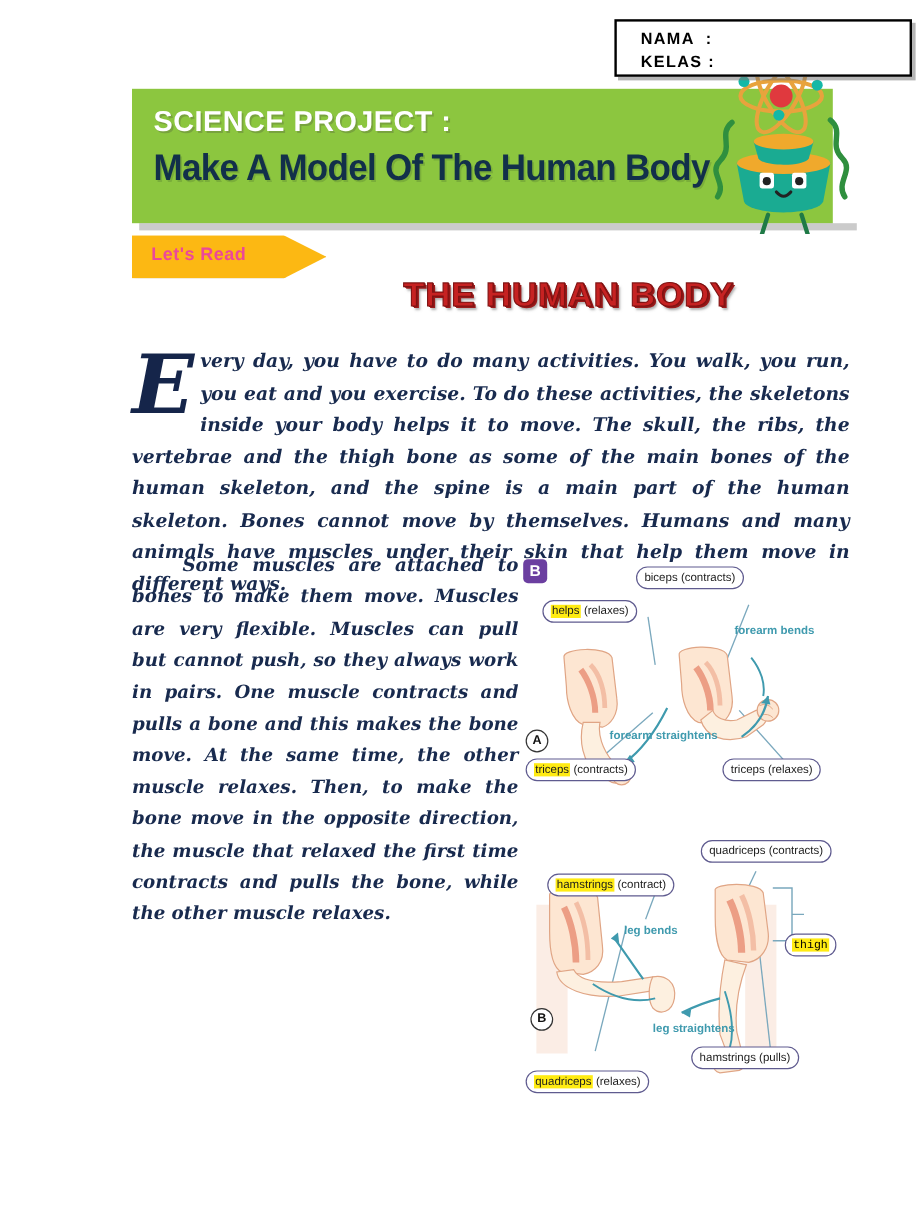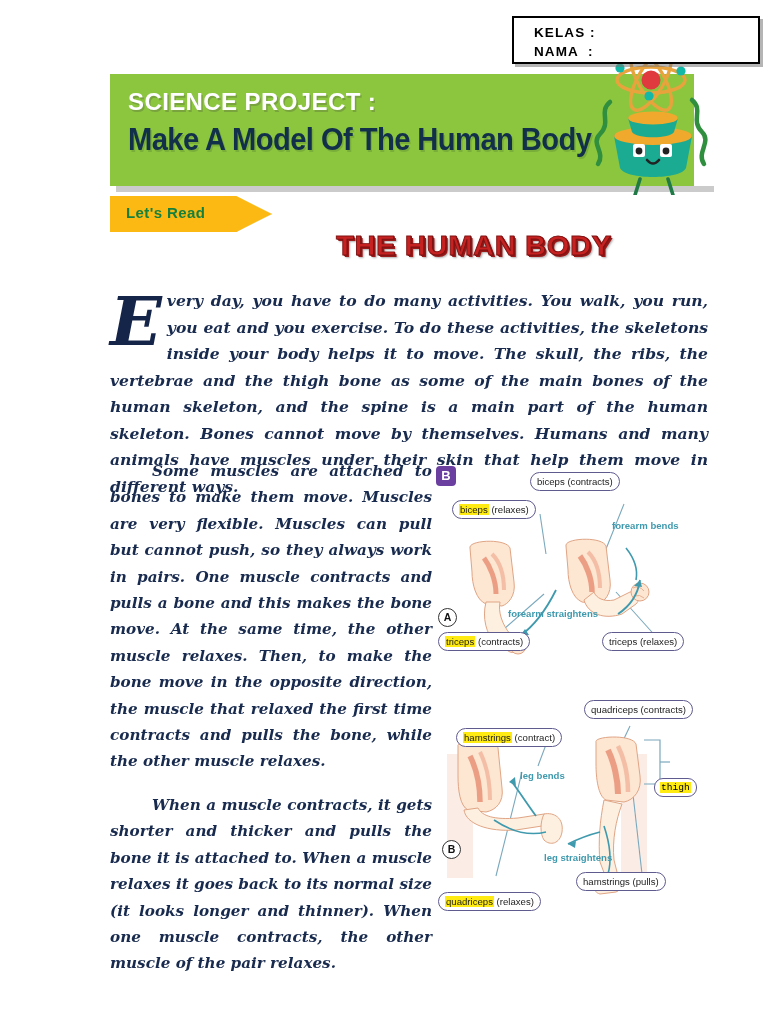--- a/index.html
+++ b/index.html
@@ -99,21 +99,21 @@
     inset: 0;
     background: #fcb813;
     clip-path: polygon(0 0, 78% 0, 100% 50%, 78% 100%, 0 100%);
     box-shadow: 2px 3px 3px rgba(120,120,120,0.4);
   }
   .lets-read-label {
     position: absolute;
     left: 16px; top: 8px;
     font-size: 15px;
     font-weight: bold;
-    color: #15803d;
+    color: #ec4899;
     letter-spacing: 0.4px;
   }
 
   
   .wordart {
     position: absolute;
     left: 336px;
     top: 230px;
     font-size: 28px;
     font-weight: bold;
@@ -236,22 +236,22 @@
     border-radius: 9px;
     font-size: 9.6px;
     padding: 3px 5px;
     font-family: Liberation Mono, monospace;
   }
 </style>
 </head>
 <body>
 
 <div class="name-box">
+  <div class="name-row">NAMA  :</div>
   <div class="name-row">KELAS :</div>
-  <div class="name-row">NAMA  :</div>
 </div>
 
 <div class="banner">
   <div class="banner-sub">SCIENCE PROJECT :</div>
   <div class="banner-title">Make A Model Of The Human Body</div>
 </div>
 
 <div class="mascot">
   <svg width="130" height="155" viewBox="0 0 130 155">
 
@@ -291,21 +291,20 @@
 </div>
 
 <div class="wordart">THE HUMAN BODY</div>
 
 <div class="para-full script">
   <span class="dropcap">E</span><span>very day, you have to do many activities. You walk, you run, you eat and you exercise. To do these activities, the skeletons inside your body helps it to move. The skull, the ribs, the vertebrae and the thigh bone as some of the main bones of the human skeleton, and the spine is a main part of the human skeleton. Bones cannot move by themselves. Humans and many animals have muscles under their skin that help them move in different ways.</span>
 </div>
 
 <div class="col-left script">
   <p>Some muscles are attached to bones to make them move. Muscles are very flexible. Muscles can pull but cannot push, so they always work in pairs. One muscle contracts and pulls a bone and this makes the bone move. At the same time, the other muscle relaxes. Then, to make the bone move in the opposite direction, the muscle that relaxed the first time contracts and pulls the bone, while the other muscle relaxes.</p>
-  <p>When a muscle contracts, it gets shorter and thicker and pulls the bone it is attached to. When a muscle relaxes it goes back to its normal size (it looks longer and thinner). When one muscle contracts, the other muscle of the pair relaxes.</p>
 </div>
 
 <div class="diagram" id="arm-diagram">
   <svg width="280" height="212" viewBox="0 0 280 212" style="position:absolute;left:0;top:0;">
 
     <path d="M106,52 L112,92" stroke="#7aa8bd" stroke-width="1.1" fill="none"></path>
     <path d="M190,42 L170,92" stroke="#7aa8bd" stroke-width="1.1" fill="none"></path>
     <path d="M55,180 L110,132" stroke="#7aa8bd" stroke-width="1.1" fill="none"></path>
     <path d="M225,178 L182,130" stroke="#7aa8bd" stroke-width="1.1" fill="none"></path>
 
@@ -336,21 +335,21 @@
     <path d="M192,86 C200,96 204,108 202,118" stroke="#3f9aae" stroke-width="1.6" fill="none"></path>
   </svg>
 
   <div class="badge-sq" style="left:2px; top:4px;">B</div>
   <div class="badge-circ" style="left:4px; top:146px;">A</div>
 
   <div class="dlabel" style="left:96px; top:10px;">
     <span>biceps (contracts)</span>
   </div>
   <div class="dlabel" style="left:18px; top:38px;">
-    <span class="hl">biceps</span><span> (relaxes)</span>
+    <span class="hl">helps</span><span> (relaxes)</span>
   </div>
   <div class="dlabel" style="left:4px; top:170px;">
     <span class="hl">triceps</span><span> (contracts)</span>
   </div>
   <div class="dlabel" style="left:168px; top:170px;">
     <span>triceps (relaxes)</span>
   </div>
 
   <div class="flow" style="left:178px; top:58px;">forearm bends</div>
   <div class="flow" style="left:74px; top:146px;">forearm straightens</div>

